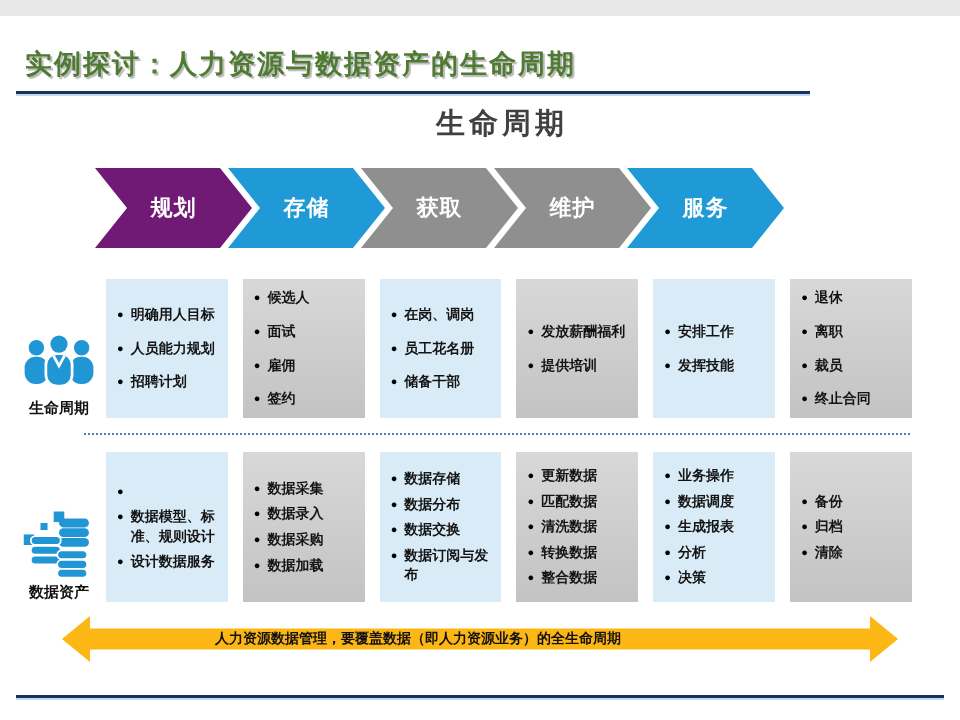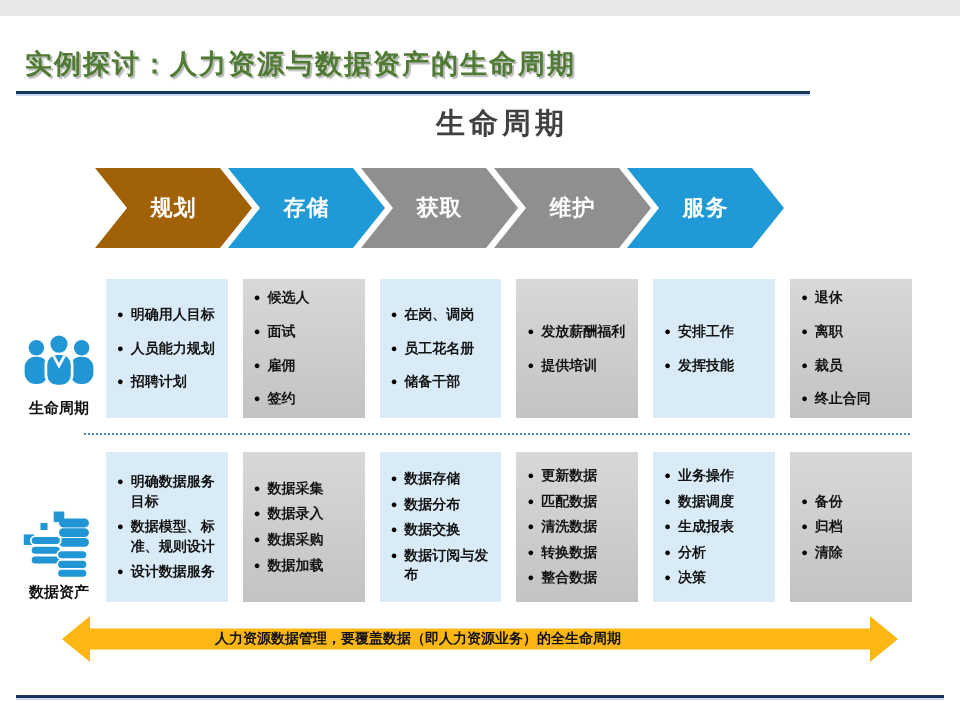--- a/index.html
+++ b/index.html
@@ -66,21 +66,21 @@
 <body>
 
 <div class="slide">
 
   <div class="slide-title">实例探讨：人力资源与数据资产的生命周期</div>
   <div class="title-rule"></div>
 
   <div class="lifecycle-heading">生命周期</div>
 
   <div class="stages">
-      <div class="stage" style="background: #a16207;">
+      <div class="stage" style="background: #701a75;">
         <span>规划</span>
       </div>
       <div class="stage" style="background: rgb(31, 154, 214);">
         <span>存储</span>
       </div>
       <div class="stage" style="background: rgb(143, 143, 143);">
         <span>获取</span>
       </div>
       <div class="stage" style="background: rgb(143, 143, 143);">
         <span>维护</span>
@@ -218,21 +218,20 @@
             <rect x="40" y="65" width="34" height="10" rx="5"></rect>
           </g>
         </g>
       </svg>
       <div class="row-label">数据资产</div>
     </div>
     <div class="boxes">
         <div class="box blue">
           <div class="bullet-item">
             <span class="bullet-dot">●</span>
-            <span>明确数据服务目标</span>
           </div>
           <div class="bullet-item">
             <span class="bullet-dot">●</span>
             <span>数据模型、标准、规则设计</span>
           </div>
           <div class="bullet-item">
             <span class="bullet-dot">●</span>
             <span>设计数据服务</span>
           </div>
         </div>

